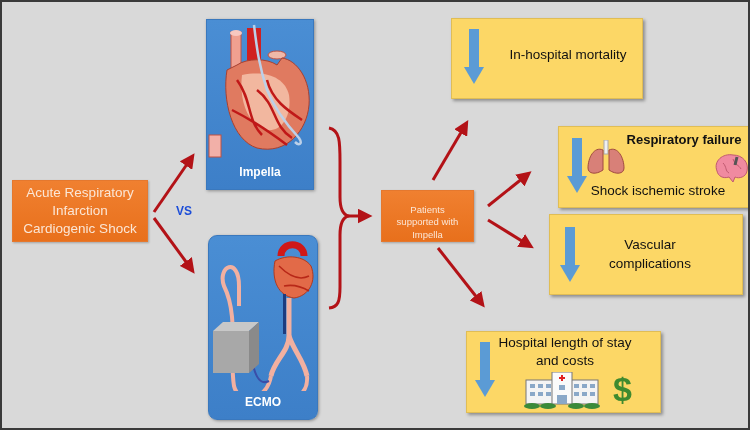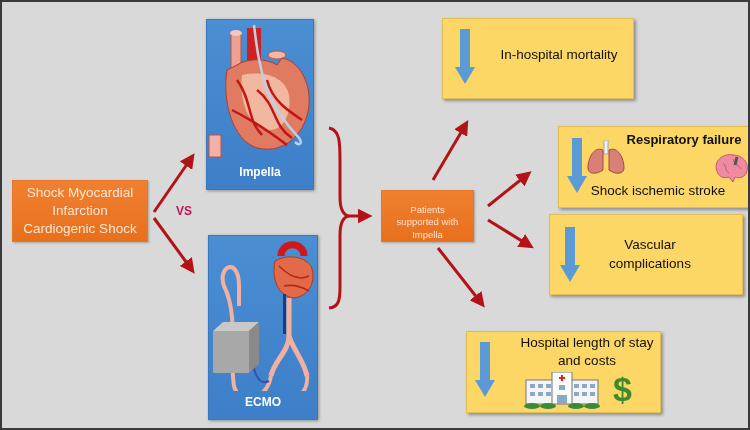--- a/index.html
+++ b/index.html
@@ -1,27 +1,27 @@
 <!DOCTYPE html>
 <html><head>
 <meta charset="utf-8">
 <style>
   html, body { margin:0; padding:0; }
   body { width:750px; height:430px; overflow:hidden; background:#3a3a3a; font-family:"Liberation Sans", sans-serif; }
   .canvas { position:absolute; left:2px; top:2px; width:746px; height:426px; background:#d9d9d9; overflow:hidden; }
   .orange-box { position:absolute; background:linear-gradient(#f08030,#e8701c); border:1px solid #e5782e; color:#fbe6d6; text-align:center; display:flex; align-items:center; justify-content:center; box-shadow:1px 1px 2px rgba(0,0,0,0.25); }
   .start { left:10px; top:178px; width:134px; height:60px; font-size:13.5px; line-height:18px; }
   .center { left:379px; top:188px; width:91px; height:50px; font-size:9.5px; line-height:12.5px;align-items:flex-end; }
-  .vs { position:absolute; left:174px; top:202px; font-weight:bold; font-size:12px; color:#be185d; }
+  .vs { position:absolute; left:174px; top:202px; font-weight:bold; font-size:12px; color:#1d4ed8; }
   .device { position:absolute; background:linear-gradient(#4a8ed4,#3d7fc8); box-shadow:1px 1px 3px rgba(0,0,0,0.35); border:1px solid #3a78bd; }
   .impella { left:204px; top:17px; width:106px; height:169px; }
-  .ecmo { left:206px; top:233px; width:108px; height:183px; }
+  .ecmo { left:206px; top:233px; width:108px; height:183px;border-radius:9px; }
   .device-label { position:absolute; left:0; right:0; bottom:10px; text-align:center; color:#fff; font-weight:bold; font-size:12px; }
   .outcome { position:absolute; background:#fcd766; border:1px solid #e0bd55; box-shadow:2px 2px 3px rgba(0,0,0,0.35); color:#111; }
-  .o1 { left:440px; top:16px; width:190px; height:79px; }
+  .o1 { left:449px; top:16px; width:190px; height:79px; }
   .o2 { left:543px; top:124px; width:196px; height:80px;margin-left:13px; }
   .o3 { left:547px; top:212px; width:192px; height:79px; }
   .o4 { left:464px; top:329px; width:193px; height:80px; }
   .down-arrow { position:absolute; width:20px; height:55px; }
   .otext { position:absolute; font-size:13px; text-align:center; }
   svg.overlay { position:absolute; left:0; top:0; }
 </style>
 </head>
 <body>
 
@@ -38,21 +38,21 @@
     <path d="M327,126 C338,128 338,140 338,160 L338,195 C338,205 340,212 346,214 C340,216 338,223 338,233 L338,285 C338,300 336,305 327,306" stroke="#b31217" stroke-width="3" fill="none"></path>
     <line x1="346" y1="214" x2="366" y2="214" stroke="#b31217" stroke-width="3" marker-end="url(#ah)"></line>
     <line x1="431" y1="178" x2="464" y2="122" stroke="#b31217" stroke-width="3" marker-end="url(#ah)"></line>
     <line x1="486" y1="204" x2="526" y2="172" stroke="#b31217" stroke-width="3" marker-end="url(#ah)"></line>
     <line x1="486" y1="218" x2="528" y2="244" stroke="#b31217" stroke-width="3" marker-end="url(#ah)"></line>
     <line x1="436" y1="246" x2="480" y2="302" stroke="#b31217" stroke-width="3" marker-end="url(#ah)"></line>
   </svg>
 
   <div class="orange-box start">
     <div>
-      <div>Shock Myocardial</div>
+      <div>Acute Respiratory</div>
       <div>Infarction</div>
       <div>Cardiogenic Shock</div>
     </div>
   </div>
   <div class="vs">VS</div>
 
   <div class="device impella">
     <svg width="106" height="140">
       <rect x="24" y="12" width="10" height="40" fill="#f0a090" stroke="#c05040"></rect>
       <ellipse cx="29" cy="13" rx="6" ry="3" fill="#f8c8c0"></ellipse>
@@ -129,21 +129,21 @@
       <div>Vascular</div>
       <div>complications</div>
     </div>
   </div>
 
   <div class="outcome o4">
     <svg class="down-arrow" style="left:8px;top:10px;" viewBox="0 0 20 55">
       <rect x="5" y="0" width="10" height="40" fill="#5b9bd5"></rect>
       <polygon points="0,38 20,38 10,55" fill="#5b9bd5"></polygon>
     </svg>
-    <div class="otext" style="left:50px;top:2px;width:140px;font-size:13.5px;line-height:18px;">
+    <div class="otext" style="left:28px;top:2px;width:140px;font-size:13.5px;line-height:18px;">
       <div>Hospital length of stay</div>
       <div>and costs</div>
     </div>
     <svg style="position:absolute;left:55px;top:40px;" width="80" height="38" viewBox="0 0 80 38">
       <rect x="4" y="8" width="28" height="24" fill="#f4f4f4" stroke="#777"></rect>
       <rect x="48" y="8" width="28" height="24" fill="#f4f4f4" stroke="#777"></rect>
       <rect x="30" y="0" width="20" height="32" fill="#fafafa" stroke="#777"></rect>
       <path d="M40,3 L40,9 M37,6 L43,6" stroke="#e02020" stroke-width="2"></path>
       <g fill="#8aa8c8">
           <rect x="8" y="12" width="5" height="4"></rect>

